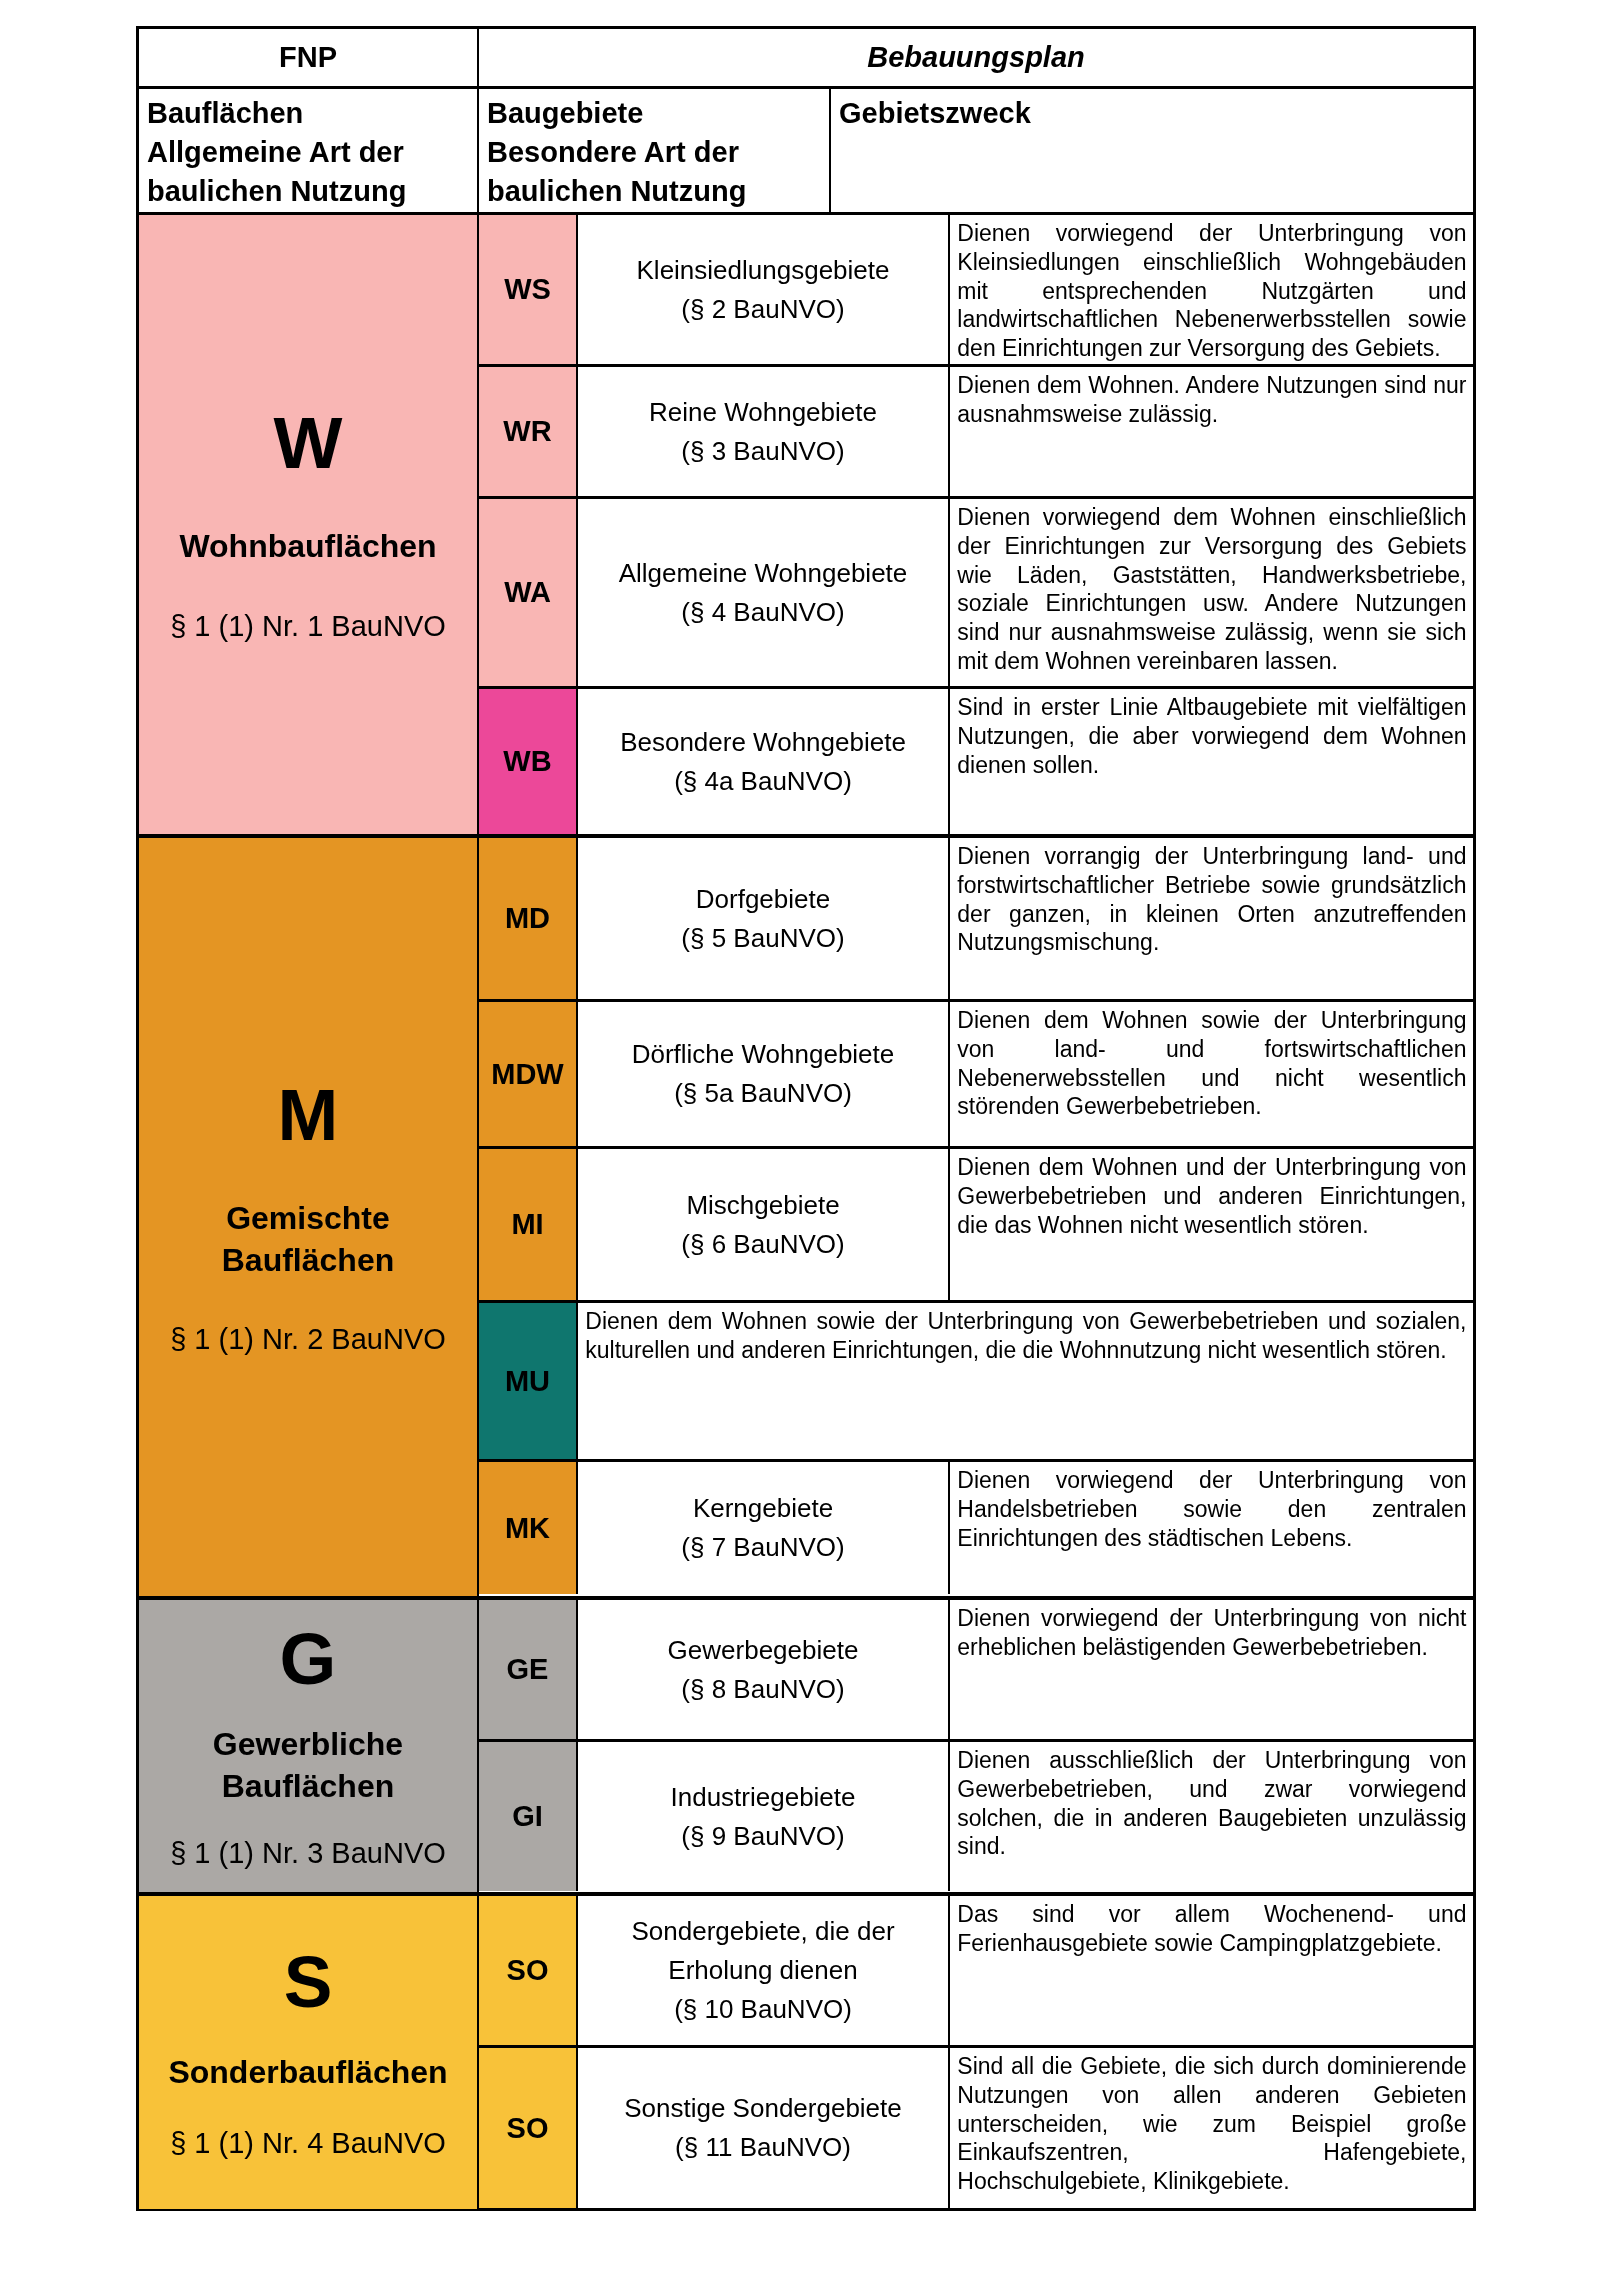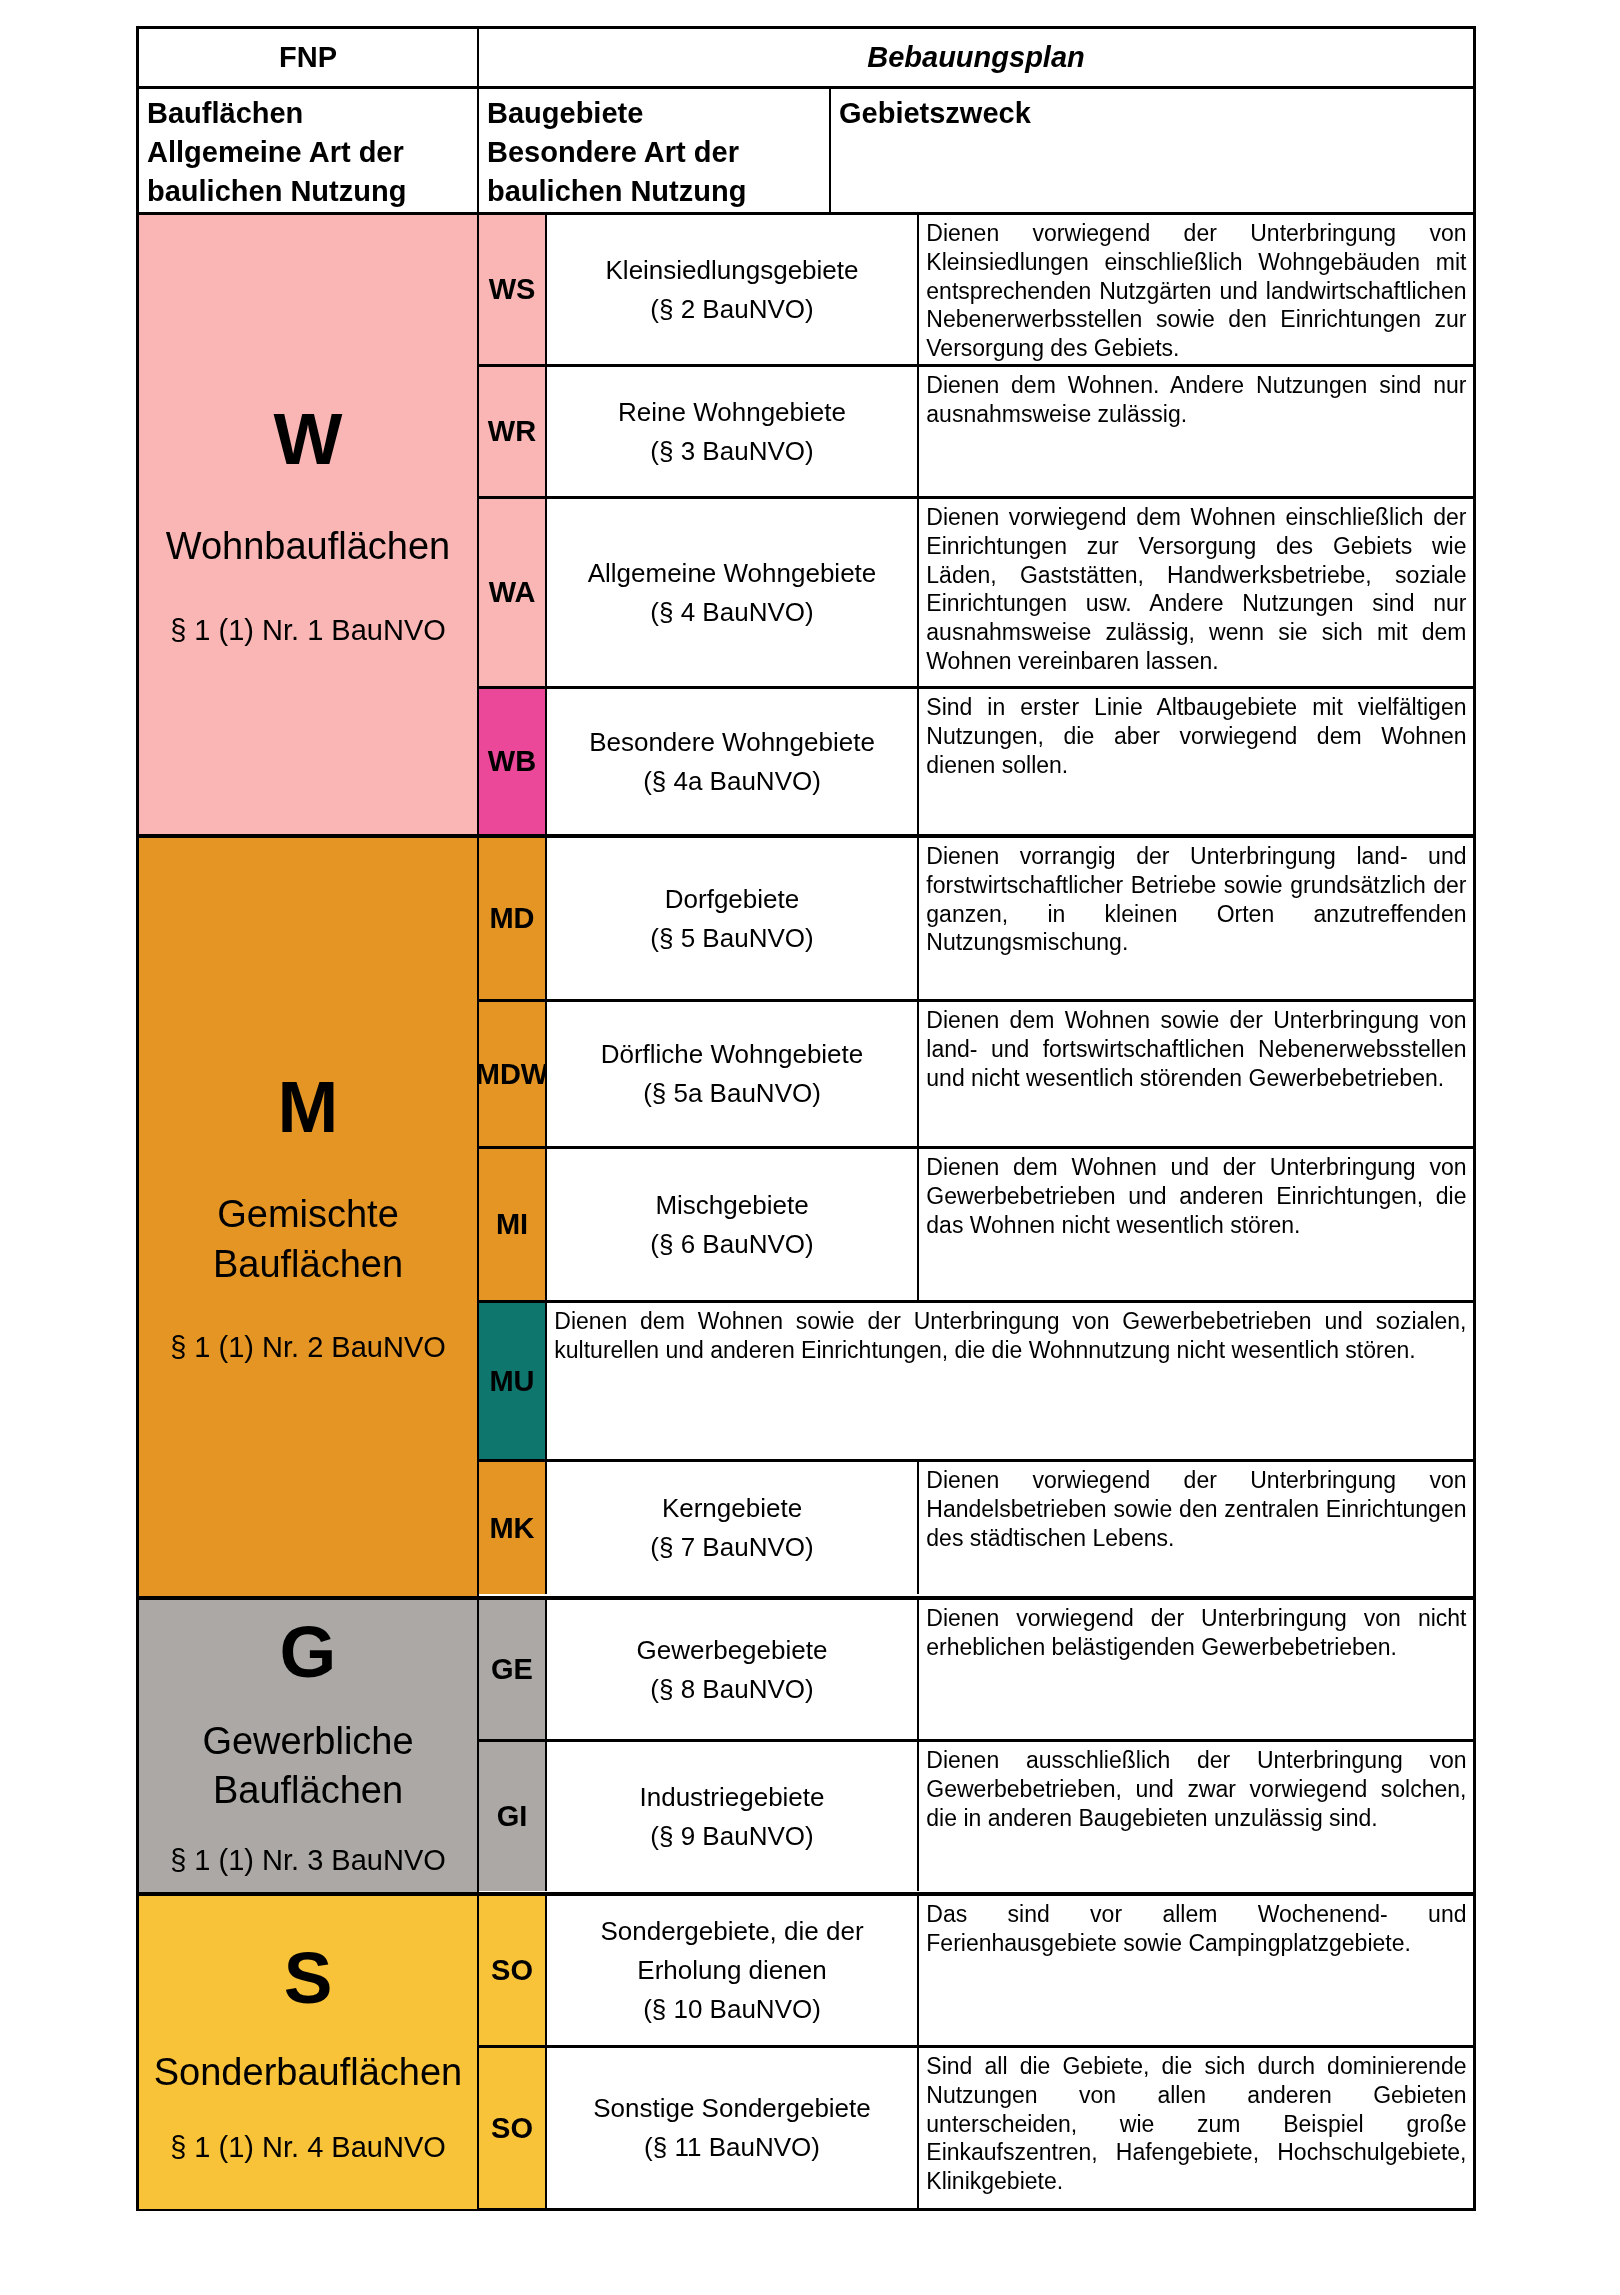--- a/index.html
+++ b/index.html
@@ -14,26 +14,26 @@
   .hrow2{display:flex;height:126px;border-bottom:3.2px solid #000;}
   .hrow2 .hcell{font-weight:bold;font-size:29px;line-height:1.35;padding:4.9px 8px;}
   .hrow2 .c1{width:340px;border-right:2.4px solid #000;}
   .hrow2 .c2{width:352px;border-right:2.4px solid #000;}
   .hrow2 .c3{flex:1;}
   
   .section{display:flex;}
   .section.bt{border-top:4.9px solid #000;}
   .leftcell{width:340px;border-right:2.4px solid #000;display:flex;flex-direction:column;align-items:center;justify-content:center;text-align:center;}
   .leftcell .letter{font-size:73px;font-weight:bold;line-height:1;}
-  .leftcell .stitle{font-size:38px;line-height:1.3;margin-top:47px;}
+  .leftcell .stitle{font-size:32px;line-height:1.3;margin-top:47px;font-weight:bold;}
   .leftcell .slaw{font-size:29px;margin-top:42px;}
   .rows{flex:1;display:flex;flex-direction:column;}
   .row{display:flex;}
   .row + .row{border-top:3.2px solid #000;}
-  .codecell{width:68px;border-right:2.4px solid #000;display:flex;align-items:center;justify-content:center;font-weight:bold;font-size:29px;}
+  .codecell{width:99px;border-right:2.4px solid #000;display:flex;align-items:center;justify-content:center;font-weight:bold;font-size:29px;}
   .namecell{width:372px;border-right:2.4px solid #000;background:#fff;display:flex;flex-direction:column;align-items:center;justify-content:center;text-align:center;font-size:26px;line-height:1.5;padding:0 11.3px;}
   .purposecell{flex:1;background:#fff;font-size:23px;line-height:1.25;text-align:justify;padding:4px 6.5px 4px 7.3px;}
 </style>
 </head>
 <body>
 
 <div class="table">
 
   <div class="hrow1">
     <div class="c1">FNP</div>

